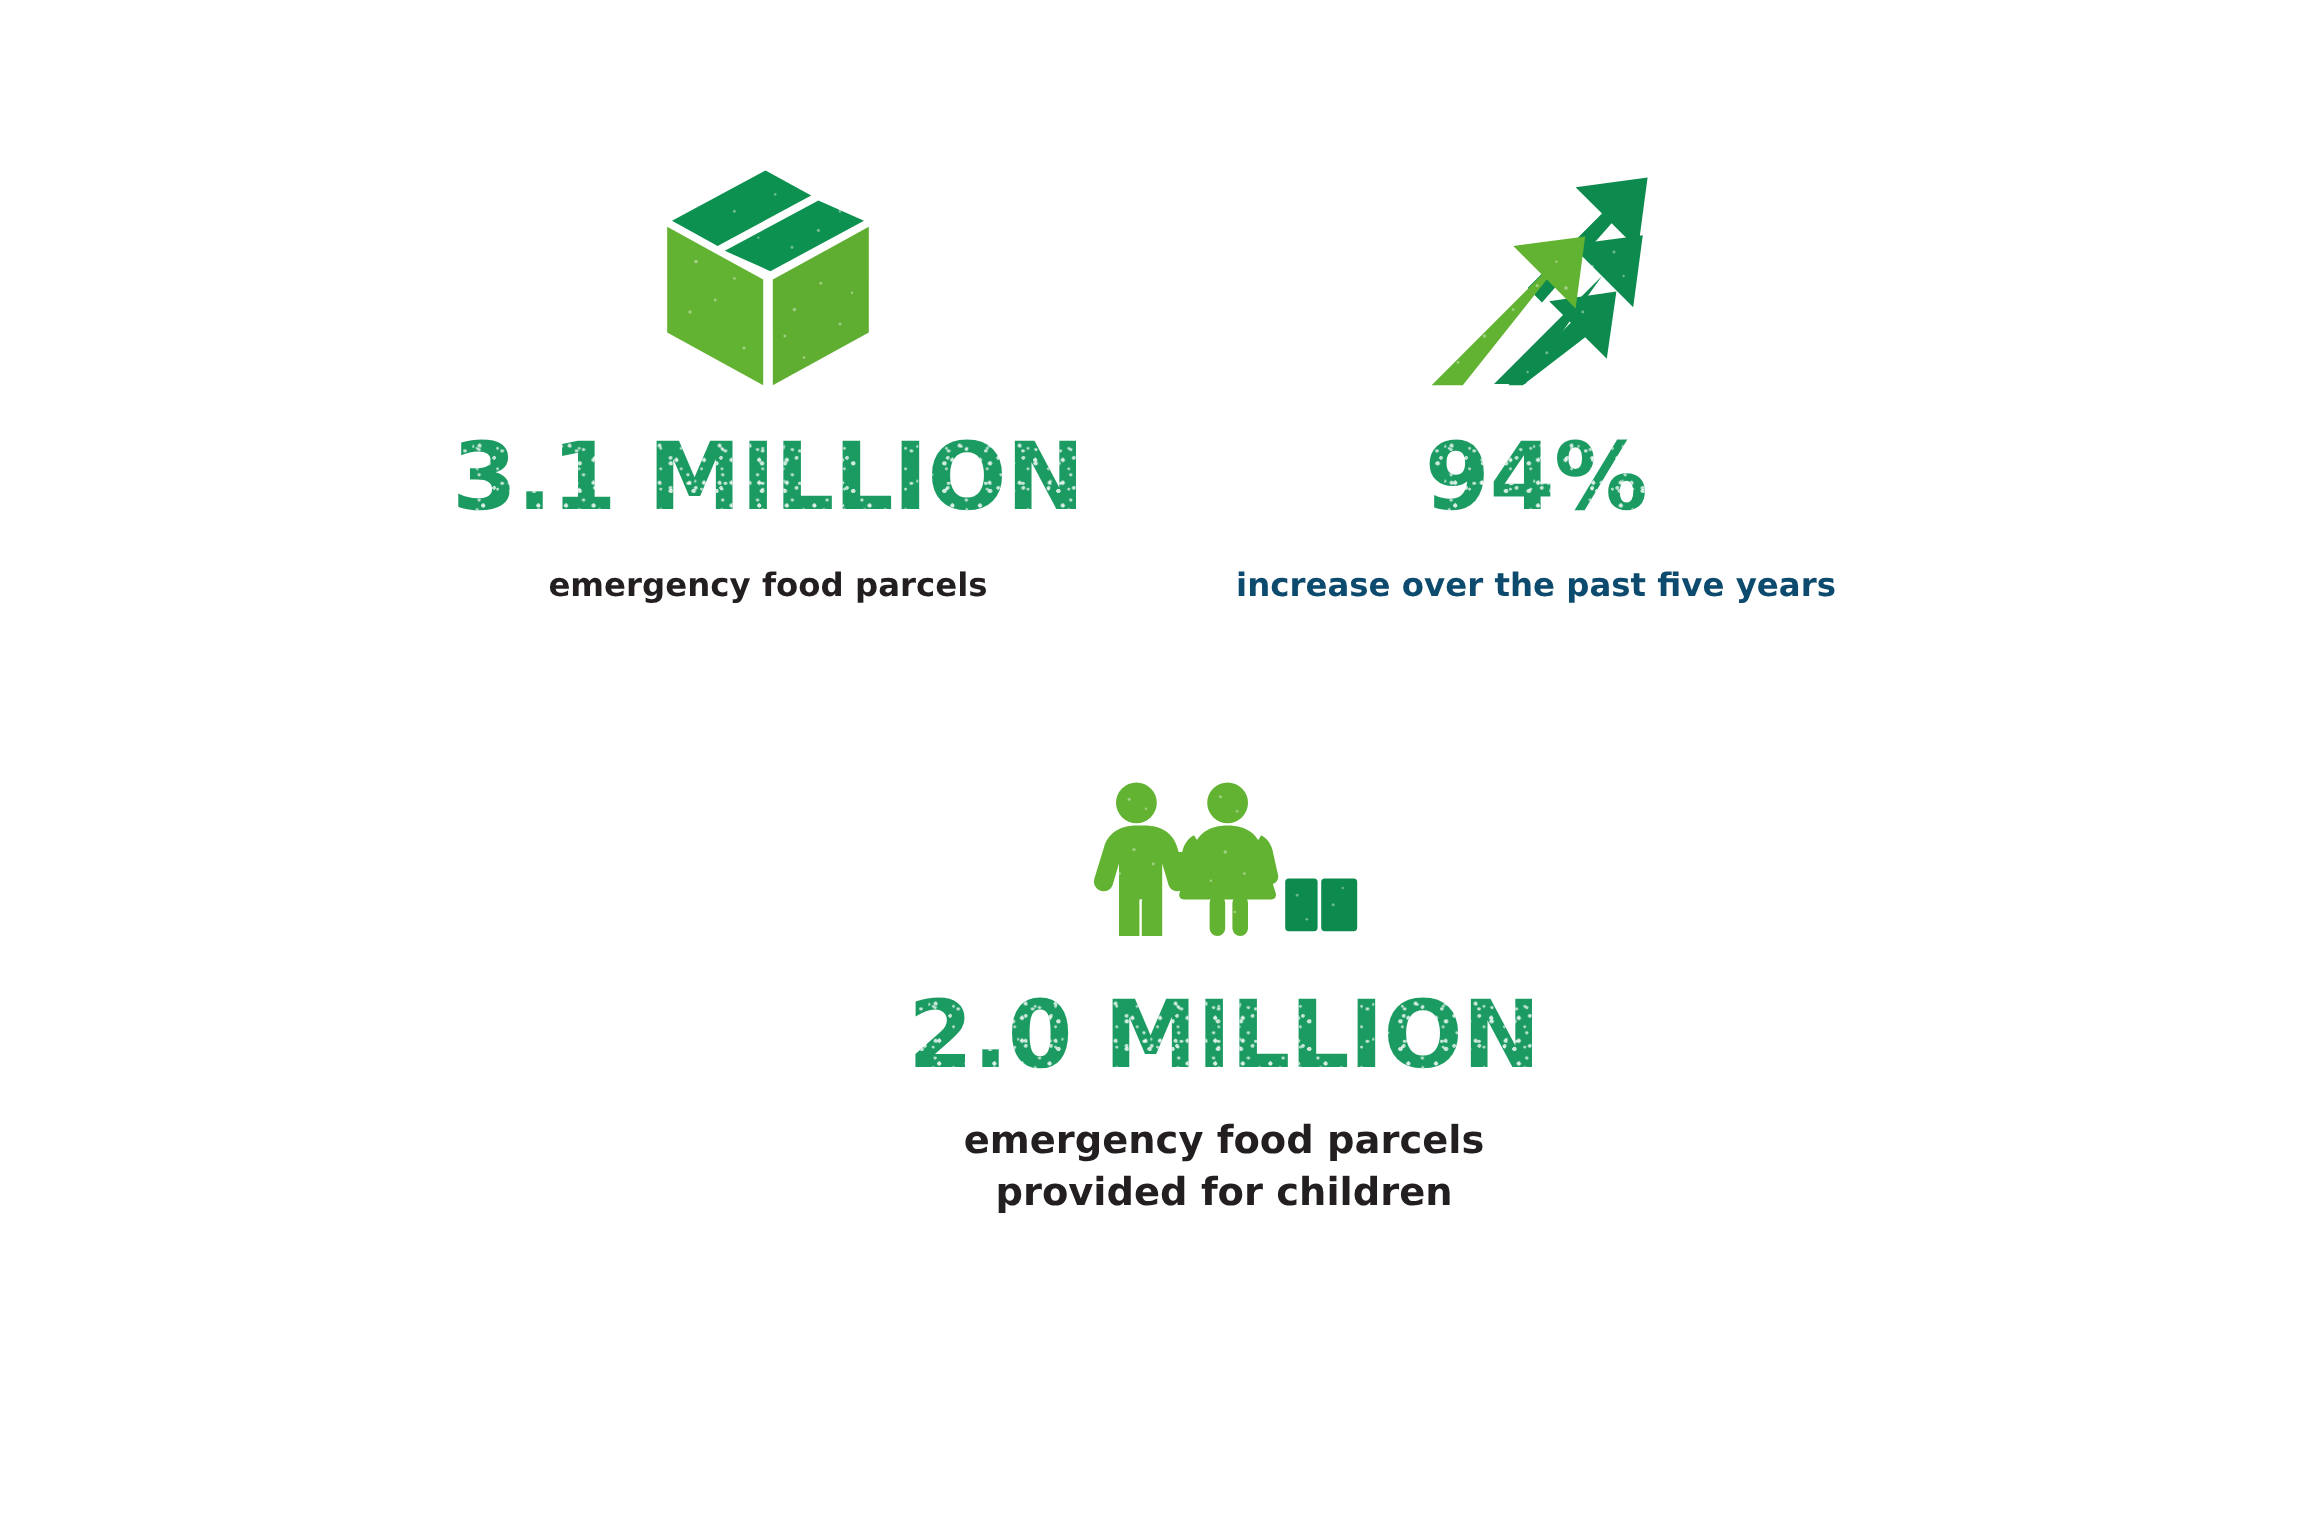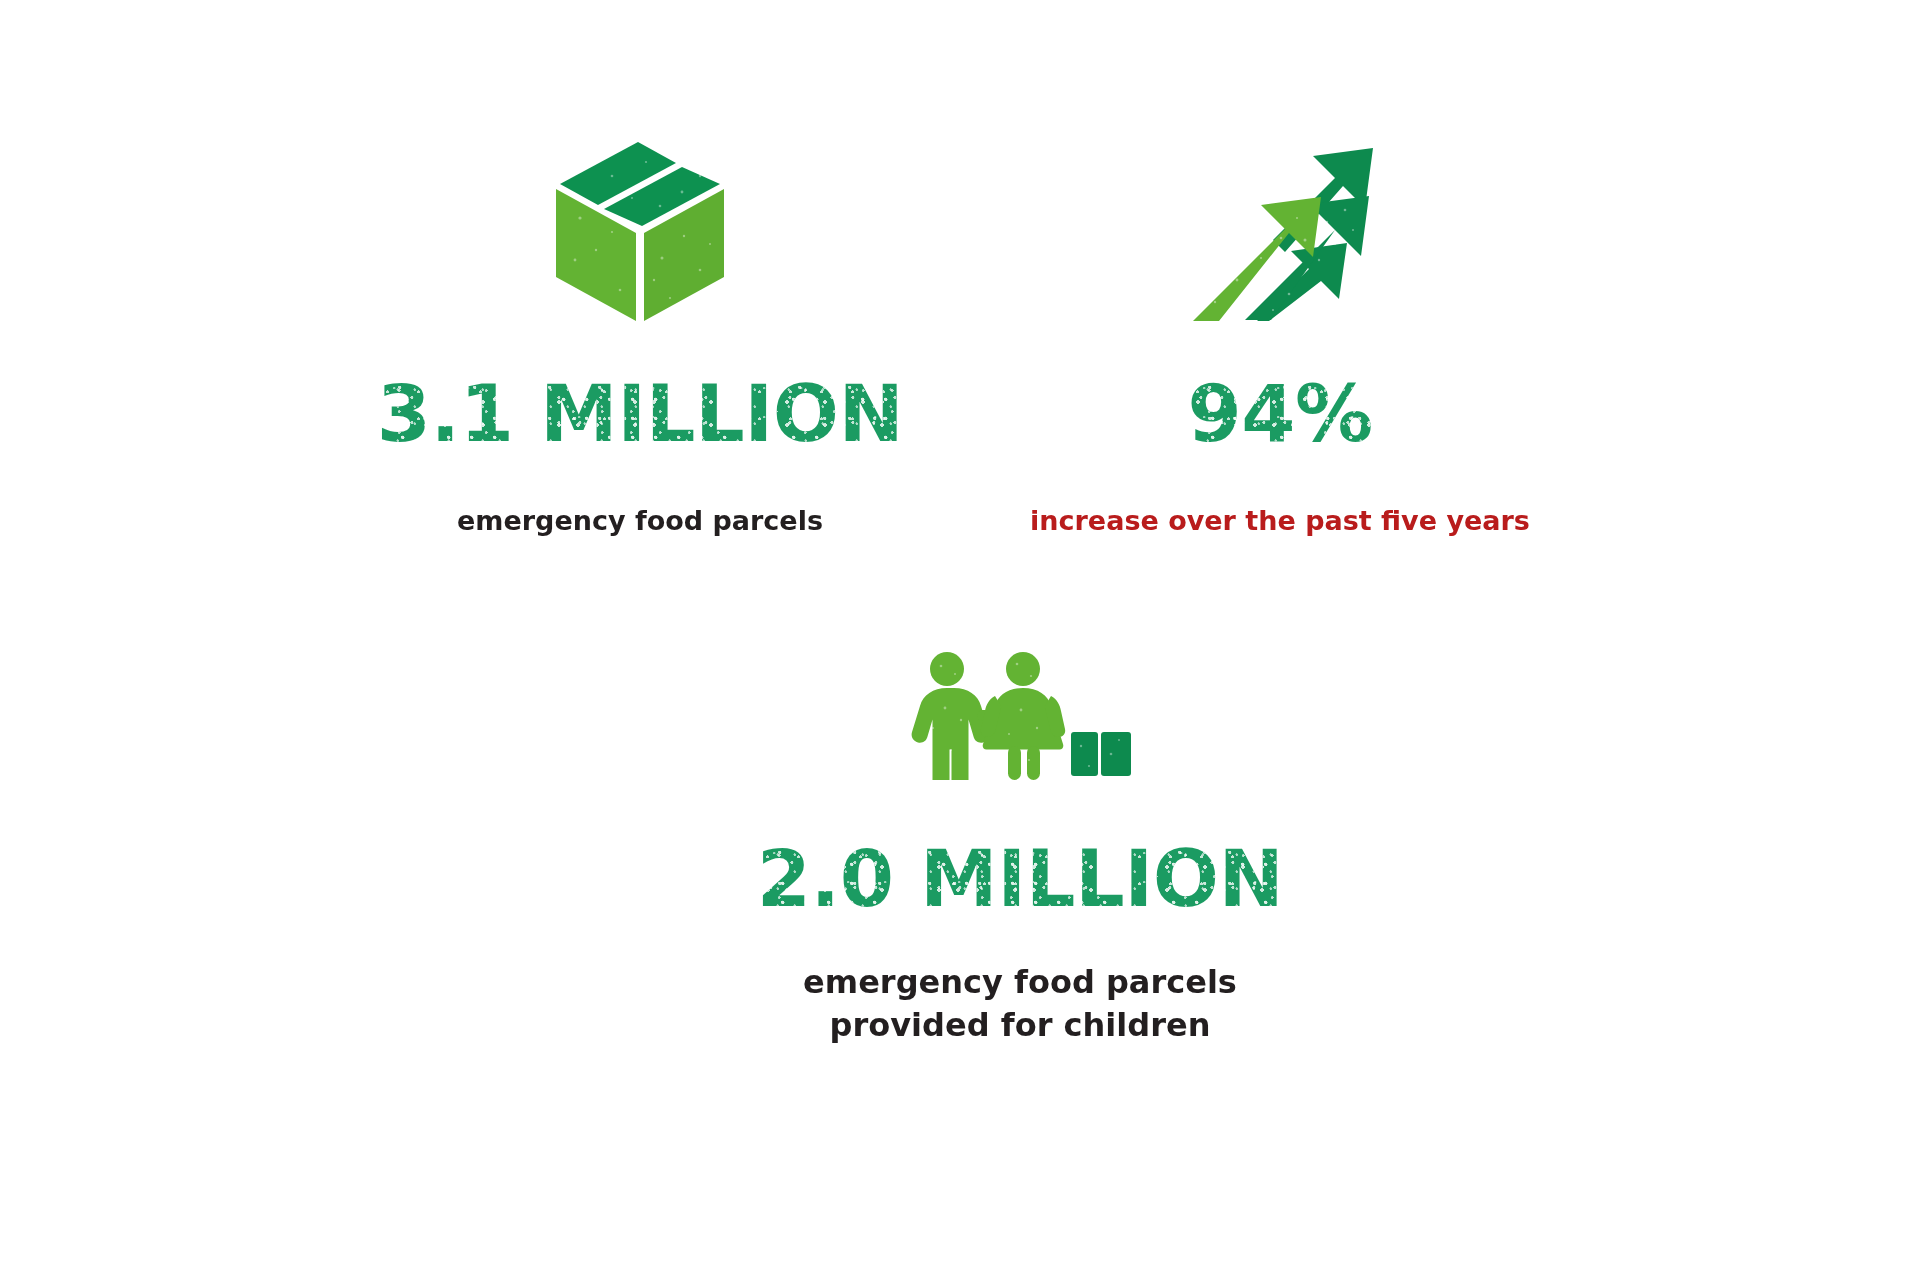--- a/index.html
+++ b/index.html
@@ -23,21 +23,20 @@
     background: #ffffff;
   }
 
   
   .stat {
     position: absolute;
     display: flex;
     flex-direction: column;
     align-items: center;
     text-align: center;
-    gap: 16px;
   }
 
   .stat-icon {
     display: block;
     line-height: 0;
   }
 
   .stat-value {
     font-family: "DejaVu Sans", sans-serif;
     font-weight: bold;
@@ -190,21 +189,21 @@
           <circle cx="104" cy="154" r="1.3"></circle>
             <circle cx="88" cy="170" r="1.0"></circle>
         </g>
       </svg>
     </span>
 
     <div class="stat-value-wrap">
       <div class="stat-value" style="background-color: rgb(27, 155, 98); text-align: right;">94%</div>
     </div>
 
-    <div class="stat-caption" style="color: #b91c1c;">increase over the past five years</div>
+    <div class="stat-caption" style="color: #0c4a6e;">increase over the past five years</div>
   </div>
 
   <div class="stat" id="stat-children">
 
     <span class="stat-icon">
       <svg width="230" height="130" viewBox="0 0 230 130" xmlns="http://www.w3.org/2000/svg">
 
         <g fill="#63b333">
           <circle cx="42" cy="19" r="17"></circle>
 

